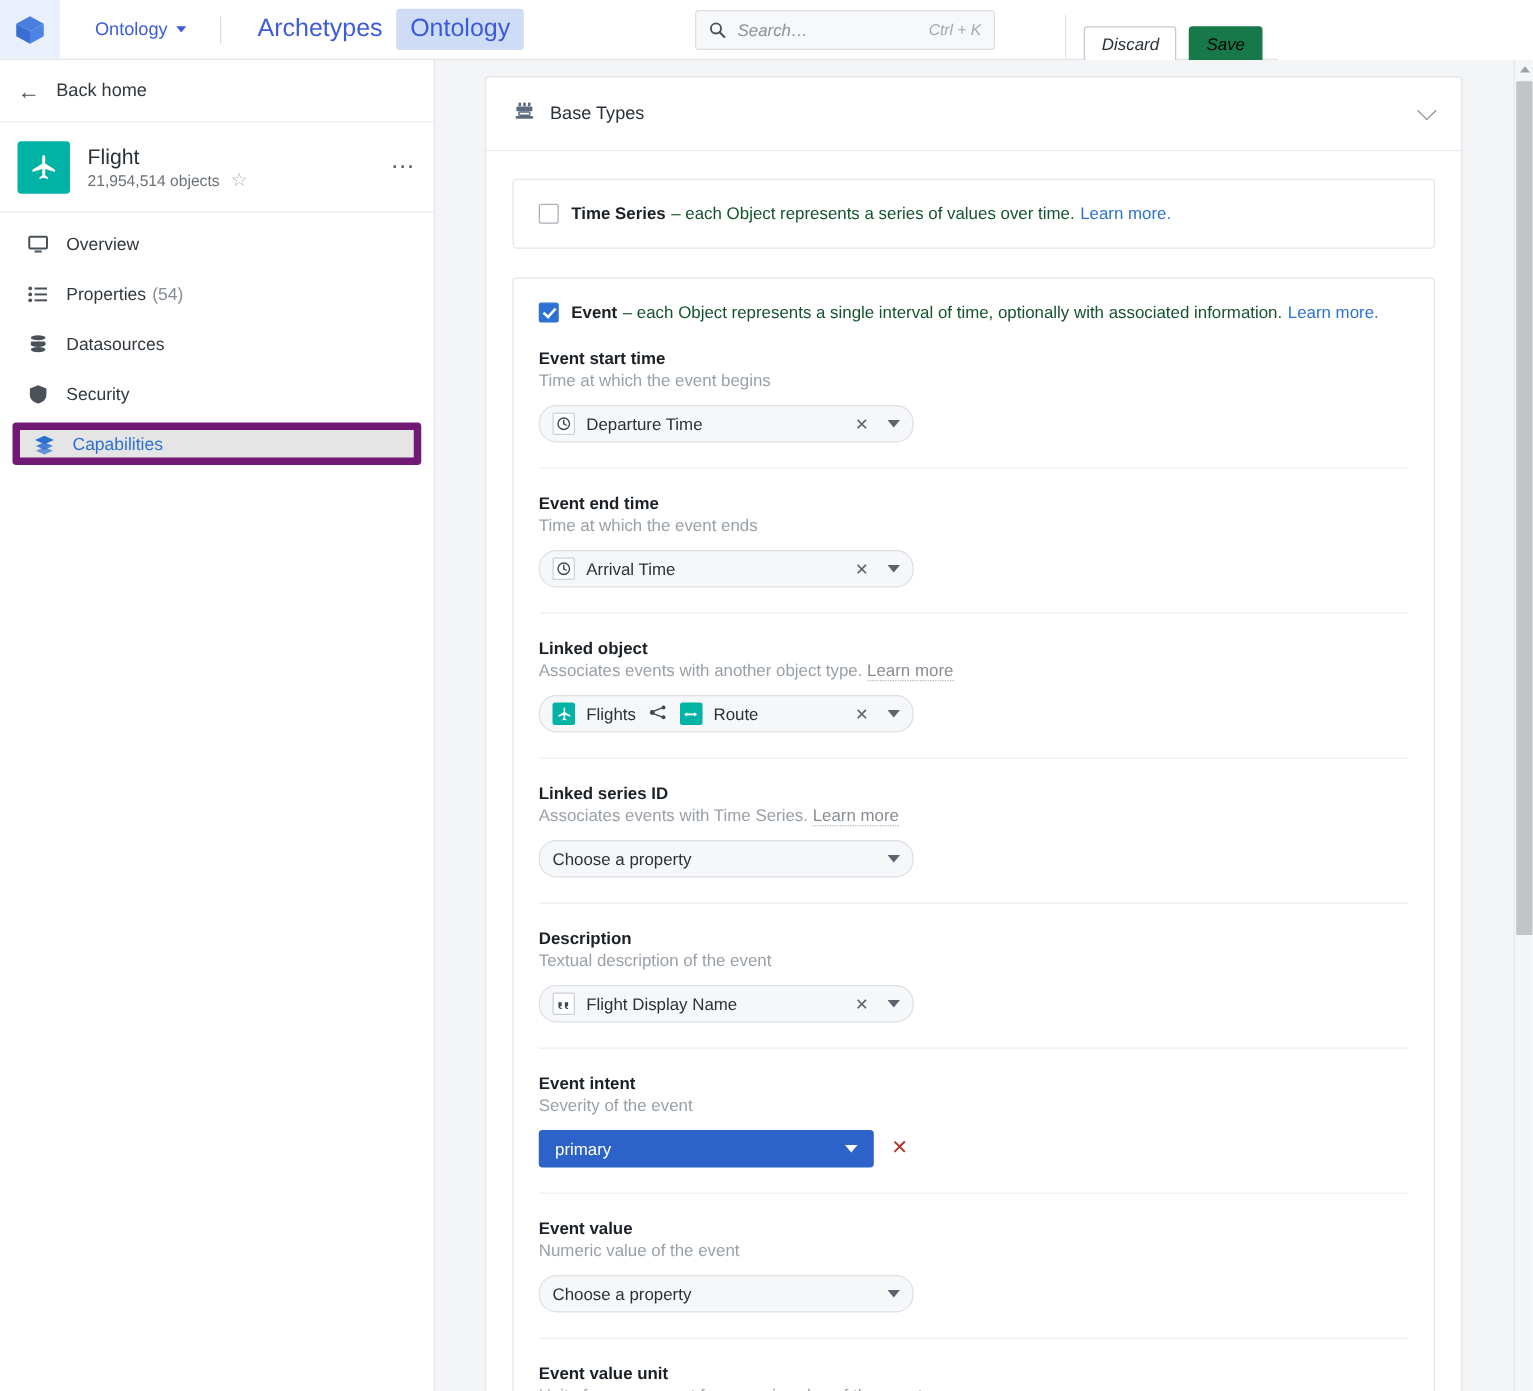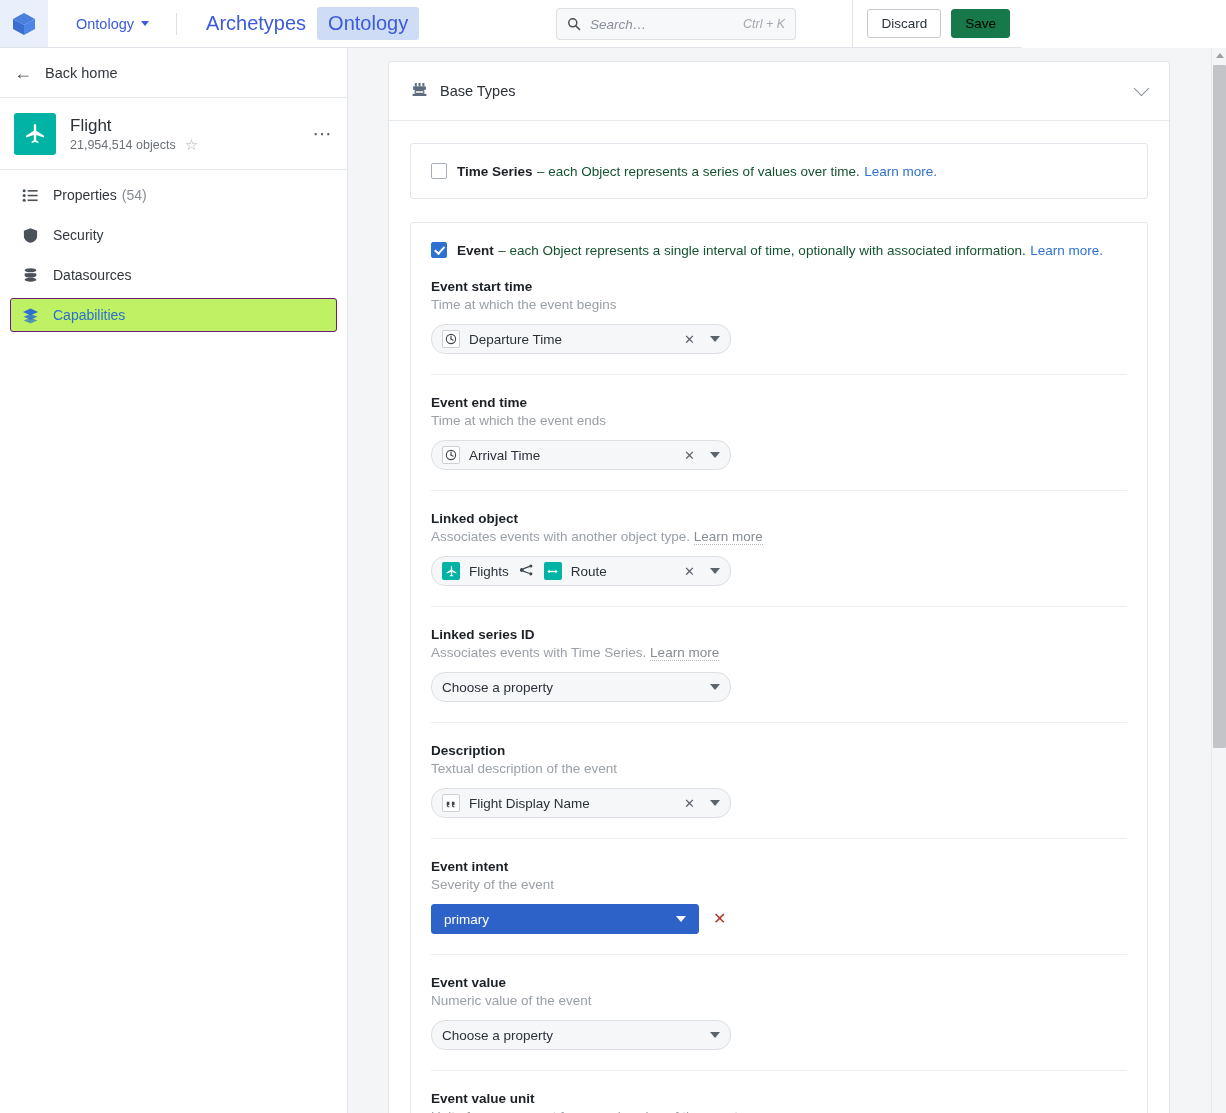--- a/index.html
+++ b/index.html
@@ -63,24 +63,25 @@
     display: flex; align-items: center;
     padding: 0 10px;
     font-style: italic;
   }
   .search-ph {
     font-size: 13.5px; color: #8a8f99; margin-left: 9px; flex: 1;
   }
   .search-kbd { font-size: 12.5px; color: #a4a8b0; }
 
   .topbar-right {
-    position: absolute; right: 0; top: 0;
+    position: absolute; right: 0; top: 12px;
     height: 47px; display: flex; align-items: center;
     gap: 10px; padding-right: 12px; padding-left: 14px;
     border-left: 1px solid #e1e4e8;
+    font-style: italic;
   }
   .btn {
     font-size: 13.5px; border-radius: 3px; cursor: pointer;
     padding: 7px 13px; line-height: 1;
   }
   .btn-discard { background: #ffffff; border: 1px solid #c5c9d0; color: #2b3138; }
   .btn-save { background: #17794a; border: 1px solid #17794a; color: #000000; }
 
   
   .sidebar {
@@ -117,21 +118,21 @@
 
   .navlist { padding: 8px 10px 0 10px; }
   .navitem {
     display: flex; align-items: center; gap: 14px;
     height: 34px; padding: 0 10px; border-radius: 3px;
     font-size: 14px; color: #31373d; cursor: pointer;
     margin-bottom: 6px;
     border: 1px solid transparent;
   }
   .navitem.active {
-    background: #bef264; border: 1px solid #701a75; color: #2d6fd0;
+    background: #e5e5e5; border: 6px solid #701a75; color: #2d6fd0;
   }
   .navitem .ico { width: 18px; display: flex; justify-content: center; flex: 0 0 18px; }
   .navcount { color: #878d94; margin-left: -9px; }
 
   
   .main {
     position: absolute; top: 48px; left: 348px;
     width: 878px; height: 1065px;
     background: #f4f5f7;
     overflow: hidden;
@@ -321,56 +322,66 @@
       <div class="obj-sub-row">
         <span class="obj-sub">21,954,514 objects</span>
         <span class="star">☆</span>
       </div>
     </div>
     <div class="dots">⋯</div>
   </div>
 
   <div class="navlist">
 
+    <div class="navitem">
+      <span class="ico">
+        <svg width="17" height="17" viewBox="0 0 18 18">
+          <rect x="1.5" y="2.5" width="15" height="10" rx="1" fill="none" stroke="#4a5158" stroke-width="1.7"></rect>
+          <rect x="6" y="14.2" width="6" height="1.7" fill="#4a5158"></rect>
+        </svg>
+      </span>
+      <span>Overview</span>
+      <span class="navcount"></span>
+    </div>
 
     <div class="navitem">
       <span class="ico">
         <svg width="17" height="17" viewBox="0 0 18 18">
           <circle cx="2.3" cy="4" r="1.6" fill="#4a5158"></circle>
           <rect x="6" y="3.2" width="10.5" height="1.7" fill="#4a5158"></rect>
           <circle cx="2.3" cy="9" r="1.6" fill="#4a5158"></circle>
           <rect x="6" y="8.2" width="10.5" height="1.7" fill="#4a5158"></rect>
           <circle cx="2.3" cy="14" r="1.6" fill="#4a5158"></circle>
           <rect x="6" y="13.2" width="10.5" height="1.7" fill="#4a5158"></rect>
         </svg>
       </span>
       <span>Properties</span>
       <span class="navcount">(54)</span>
     </div>
 
     <div class="navitem">
       <span class="ico">
         <svg width="17" height="17" viewBox="0 0 18 18">
-          <path d="M9 1.3 L16 4 v5.4c0 4-3.1 6.4-7 7.3-3.9-.9-7-3.3-7-7.3V4z" fill="#4a5158"></path>
-        </svg>
-      </span>
-      <span>Security</span>
-      <span class="navcount"></span>
-    </div>
-
-    <div class="navitem">
-      <span class="ico">
-        <svg width="17" height="17" viewBox="0 0 18 18">
           <ellipse cx="9" cy="3.4" rx="6.2" ry="2.2" fill="#4a5158"></ellipse>
           <rect x="2.8" y="6.6" width="12.4" height="2.6" rx="1" fill="#4a5158"></rect>
           <ellipse cx="9" cy="9" rx="6.2" ry="2.2" fill="#4a5158"></ellipse>
           <ellipse cx="9" cy="13.4" rx="6.2" ry="2.2" fill="#4a5158"></ellipse>
         </svg>
       </span>
       <span>Datasources</span>
+      <span class="navcount"></span>
+    </div>
+
+    <div class="navitem">
+      <span class="ico">
+        <svg width="17" height="17" viewBox="0 0 18 18">
+          <path d="M9 1.3 L16 4 v5.4c0 4-3.1 6.4-7 7.3-3.9-.9-7-3.3-7-7.3V4z" fill="#4a5158"></path>
+        </svg>
+      </span>
+      <span>Security</span>
       <span class="navcount"></span>
     </div>
 
     <div class="navitem active">
       <span class="ico">
         <svg width="17" height="17" viewBox="0 0 18 18">
           <polygon points="9,1.6 17,5.2 9,8.8 1,5.2" fill="#2d6fd0"></polygon>
           <polygon points="9,7.2 16.2,10.4 9,13.6 1.8,10.4" fill="#2d6fd0" opacity=".85"></polygon>
           <polygon points="9,11.2 16.2,14.4 9,17.6 1.8,14.4" fill="#2d6fd0" opacity=".7"></polygon>
         </svg>

